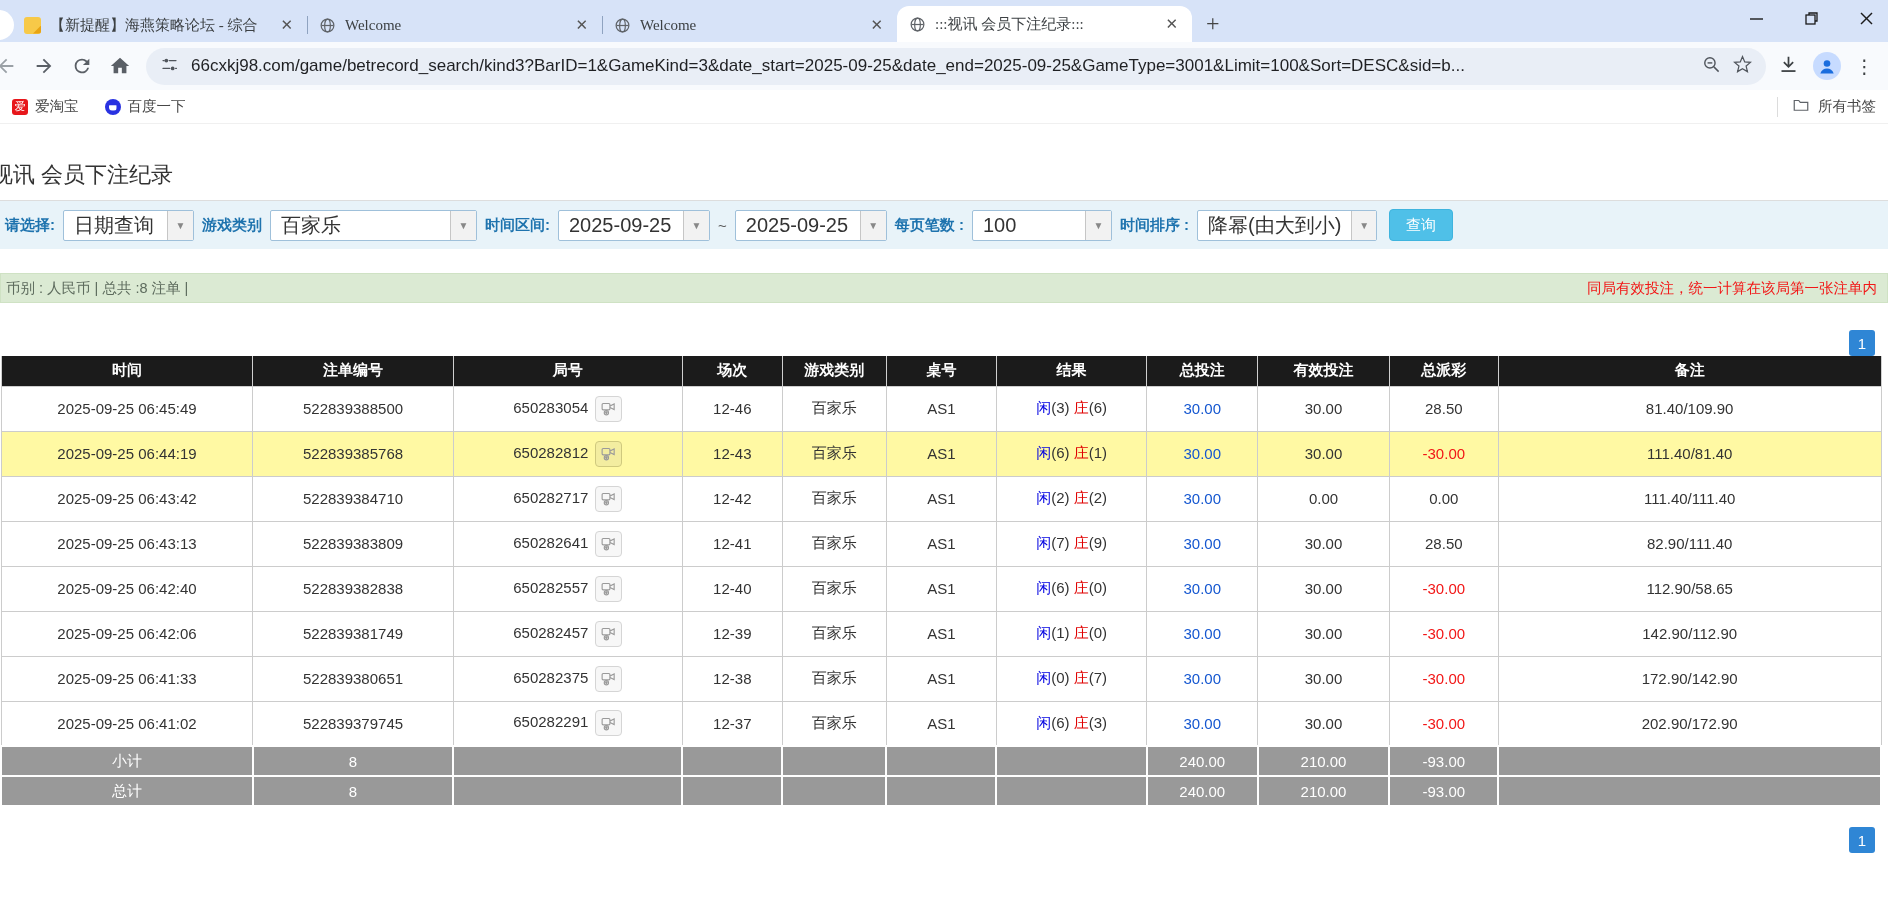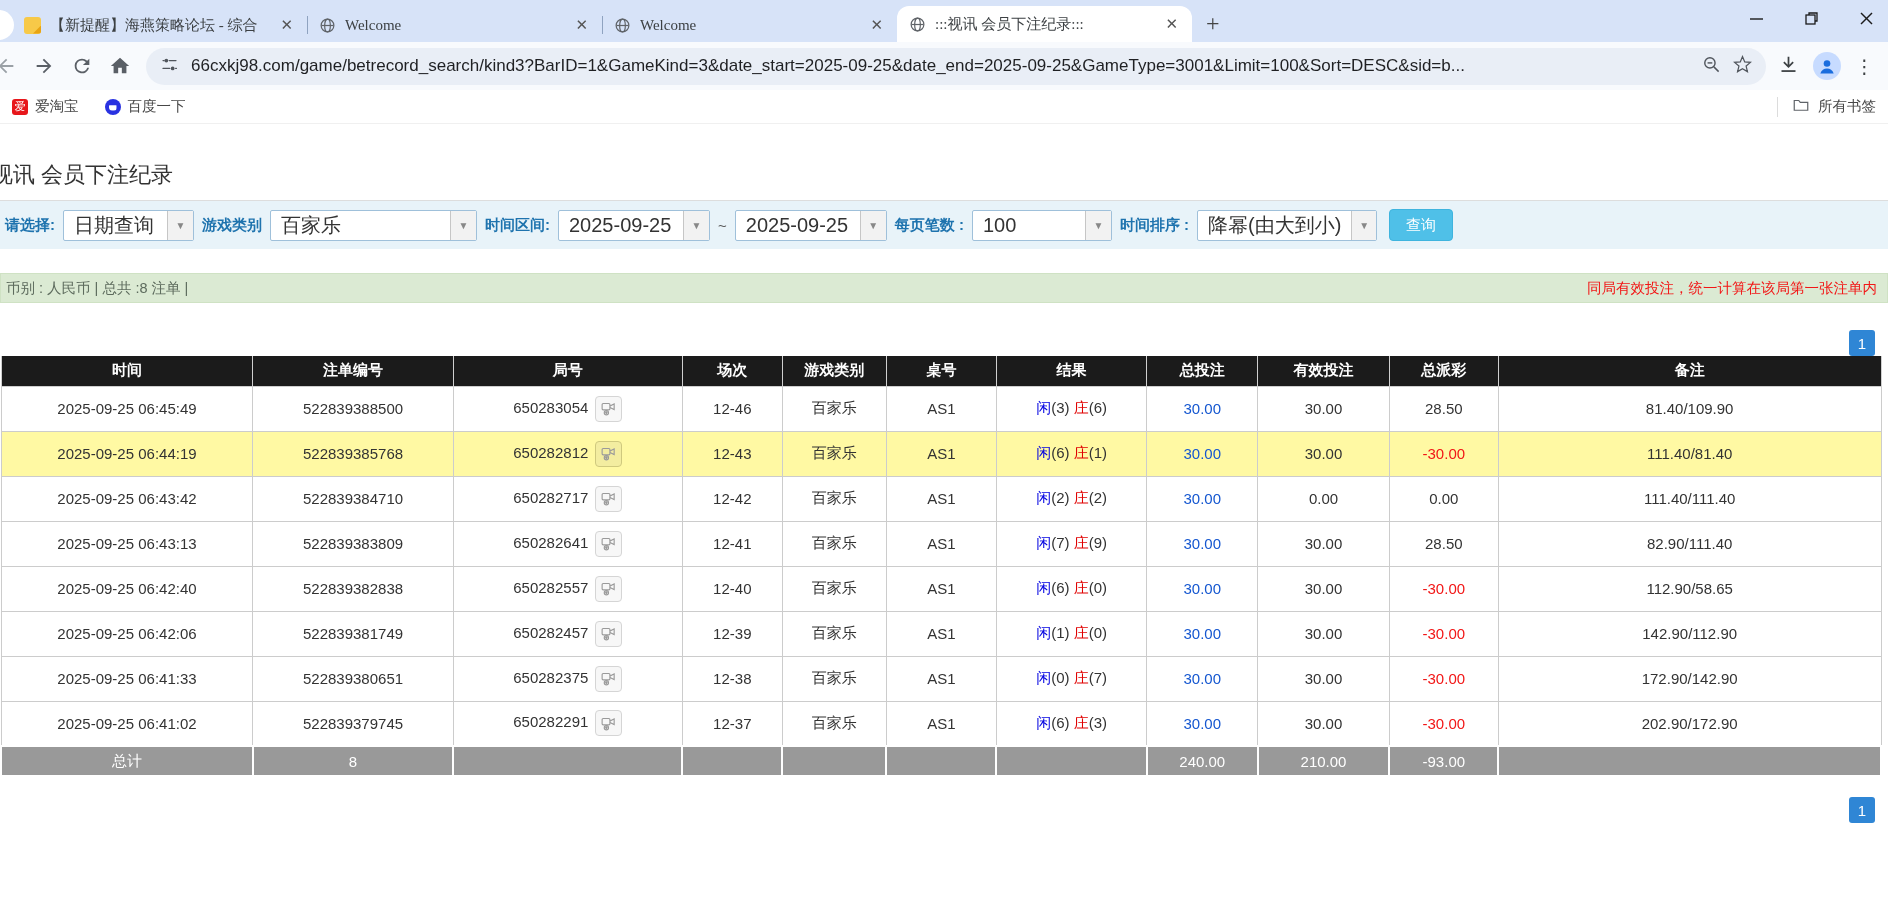--- a/index.html
+++ b/index.html
@@ -456,31 +456,44 @@
           <td>AS1</td>
           <td><span class="c-player">闲</span><span>(6) </span><span class="c-banker">庄</span><span>(3)</span></td>
           <td><span class="c-betlink">30.00</span></td>
           <td>30.00</td>
           <td class="c-neg">-30.00</td>
           <td>202.90/172.90</td>
         </tr>
       </tbody>
     <tfoot id="tfoot">
         <tr>
-          <td>总计</td>
+          <td>小计</td>
           <td>8</td>
           <td></td>
           <td></td>
           <td></td>
           <td></td>
           <td></td>
           <td>240.00</td>
           <td>210.00</td>
           <td class="c-neg">-93.00</td>
           <td></td>
         </tr>
+        <tr>
+          <td>总计</td>
+          <td>8</td>
+          <td></td>
+          <td></td>
+          <td></td>
+          <td></td>
+          <td></td>
+          <td>240.00</td>
+          <td>210.00</td>
+          <td class="c-neg">-93.00</td>
+          <td></td>
+        </tr>
       </tfoot>
   </table>
 
   <div class="pagerow bottom">
     <span class="pagebtn">1</span>
   </div>
 </div>
 
 </body></html>

